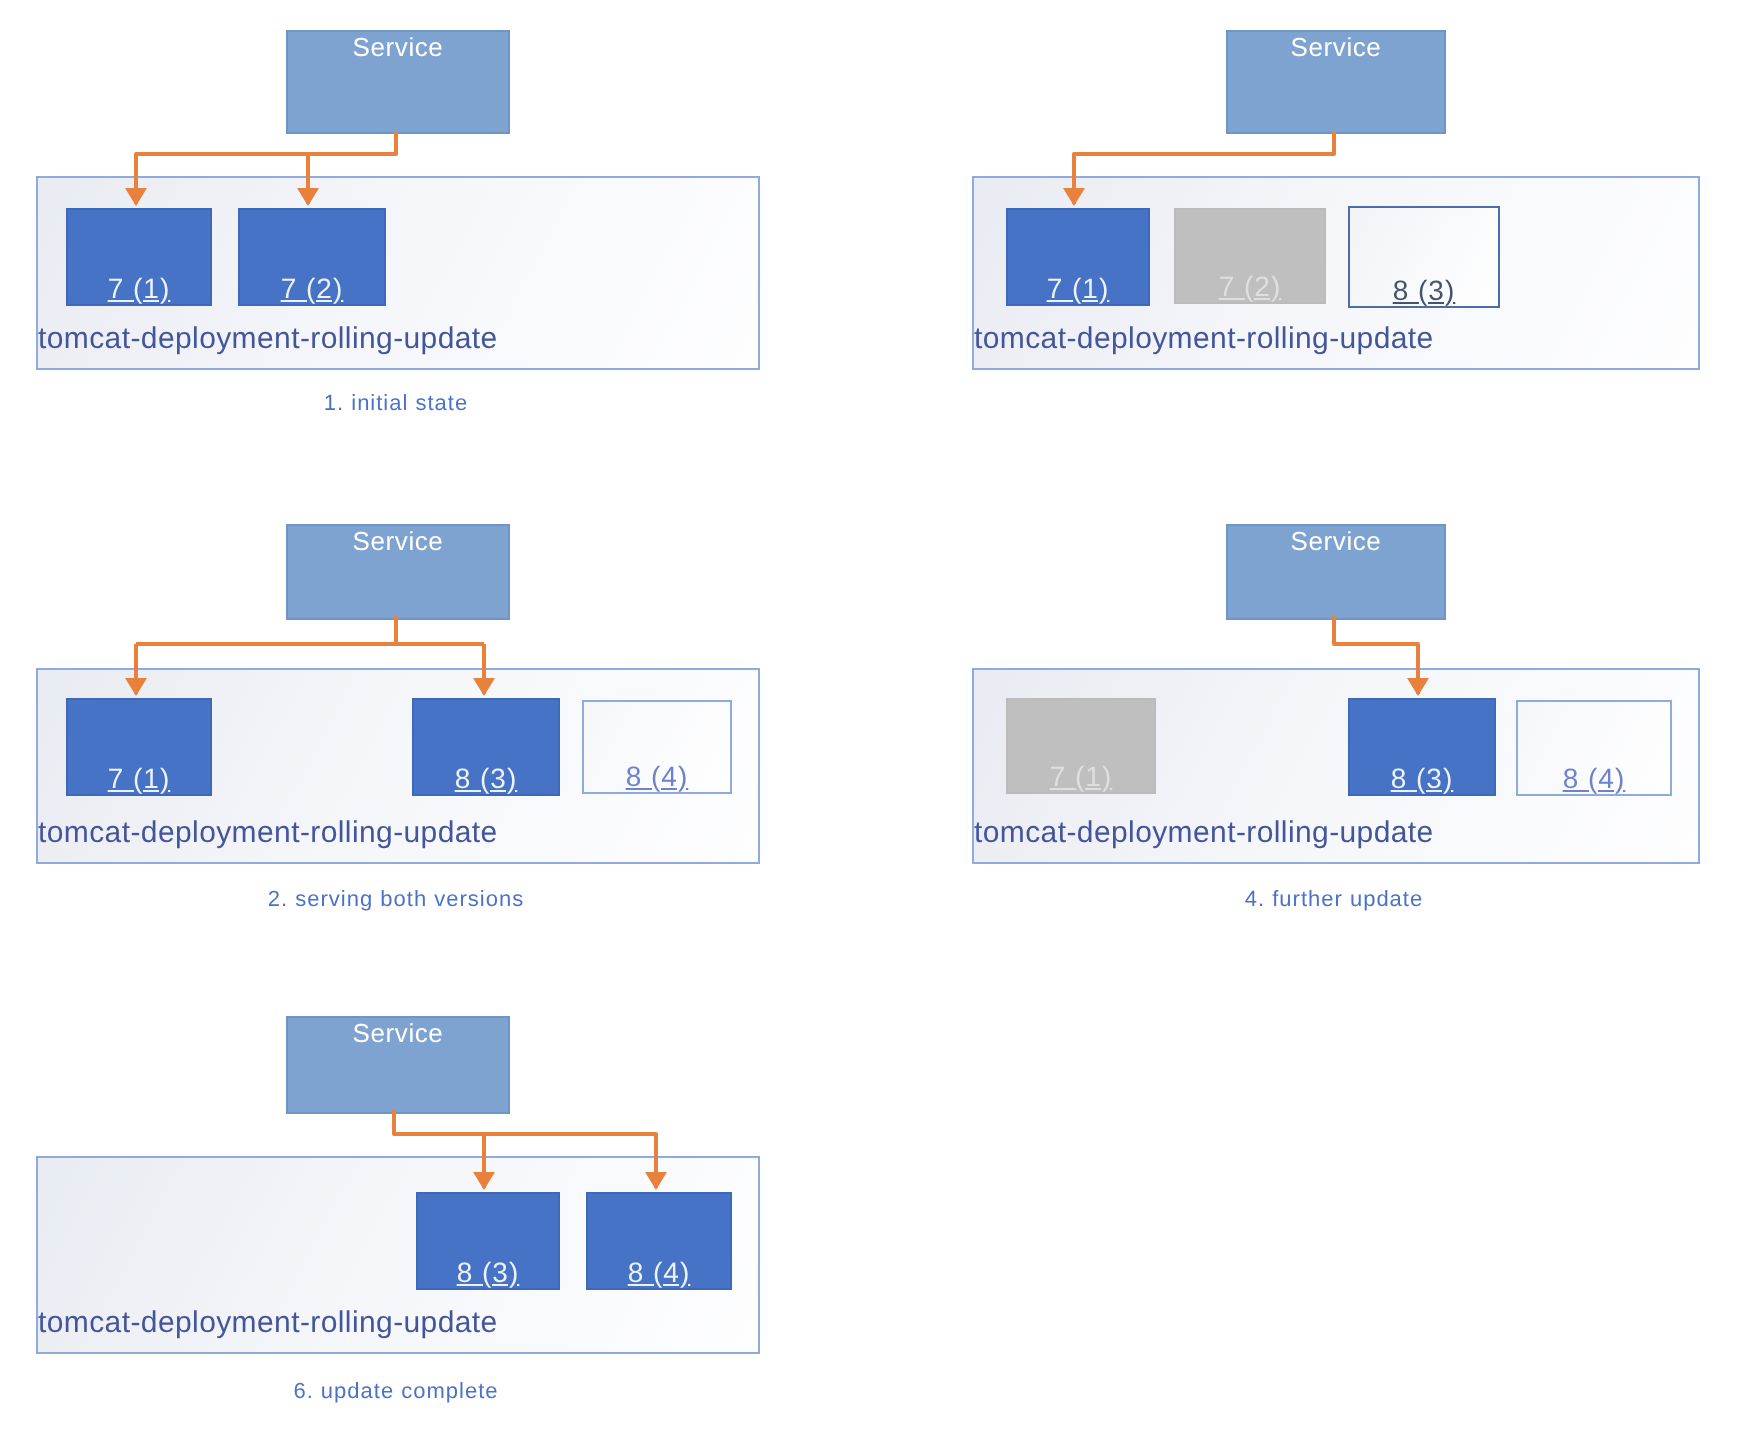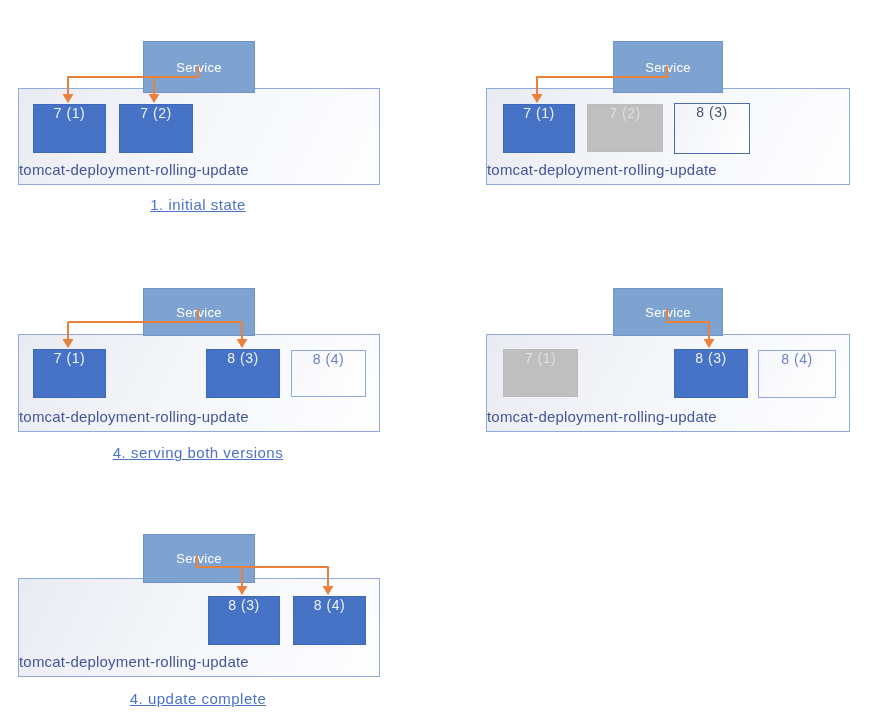--- a/index.html
+++ b/index.html
@@ -5,44 +5,43 @@
   html,body { margin:0; padding:0; background:#ffffff; }
   #canvas {
     position:relative; width:870px; height:718px; background:#ffffff;
     font-family:"Liberation Sans", sans-serif; overflow:hidden;
   }
   .panel { position:absolute; inset:0; }
   .service {
     position:absolute; z-index:2;
     background:var(--service_fill); border:1px solid var(--service_border);
     color:var(--service_text); font-size:13px;
-    display:flex; align-items:center; justify-content:center;
+    display:flex; align-items:flex-start; justify-content:center;
     letter-spacing:0.3px;
-    margin-top:26px;
   }
   .container-box {
     position:absolute; z-index:1;
     border:1px solid var(--container_border);
     background:linear-gradient(118deg, var(--container_fill_start) 0%, #f4f6fa 45%, var(--container_fill_end) 100%);
   }
   .deployment-label {
     position:absolute; left:0; right:0; bottom:6px; text-align:left;
     color:var(--label_text); font-size:15px; letter-spacing:0.2px;
   }
   .pod {
     position:absolute; z-index:2; font-size:14px; letter-spacing:0.5px;
-    display:flex; align-items:flex-start; justify-content:center;
+    display:flex; align-items:flex-end; justify-content:center;text-decoration:underline;
   }
   .pod.blue { background:var(--pod_blue); border:1px solid var(--pod_blue_border); color:var(--pod_text_white); }
   .pod.gray { background:var(--pod_gray); border:1px solid var(--pod_gray_border); color:var(--pod_gray_text); }
   .pod.outline-dark { background:linear-gradient(118deg,#f1f3f7,#ffffff); border:1px solid var(--pod_outline_dark_border); color:var(--pod_outline_dark_text); }
   .pod.outline-light { background:linear-gradient(118deg,#f6f7fa,#ffffff); border:1px solid var(--pod_outline_light_border); color:var(--pod_outline_light_text); }
   .caption {
     position:absolute; text-align:center; z-index:2;
-    color:var(--caption_text); font-size:15px; letter-spacing:0.5px;text-decoration:underline;
+    color:var(--caption_text); font-size:11px; letter-spacing:0.5px;
   }
   svg.arrows { position:absolute; left:0; top:0; z-index:3; pointer-events:none; }
   .connector { stroke:var(--arrow); stroke-width:2; fill:none; stroke-linejoin:round; }
   .ah { fill:var(--arrow); }
 </style>
 </head>
 <body>
 
 <div id="canvas">
 
@@ -89,55 +88,56 @@
         <span>7 (1)</span>
       </div>
       <div class="pod blue" style="left:187px;top:14px;width:72px;height:47px">
         <span>8 (3)</span>
       </div>
       <div class="pod outline-light" style="left:272px;top:15px;width:73px;height:45px">
         <span>8 (4)</span>
       </div>
       <div class="deployment-label">tomcat-deployment-rolling-update</div>
     </div>
-    <div class="caption" style="left:18px;top:444px;width:360px">4. serving both versions</div>
+    <div class="caption" style="left:18px;top:444px;width:360px">2. serving both versions</div>
   </div>
 
   <div class="panel">
     <div class="service" style="left:613px;top:262px;width:108px;height:46px">
       <span>Service</span>
     </div>
     <div class="container-box" style="left:486px;top:334px;width:362px;height:96px">
       <div class="pod gray" style="left:16px;top:14px;width:73px;height:46px">
         <span>7 (1)</span>
       </div>
       <div class="pod blue" style="left:187px;top:14px;width:72px;height:47px">
         <span>8 (3)</span>
       </div>
       <div class="pod outline-light" style="left:271px;top:15px;width:76px;height:46px">
         <span>8 (4)</span>
       </div>
       <div class="deployment-label">tomcat-deployment-rolling-update</div>
     </div>
+    <div class="caption" style="left:486px;top:444px;width:362px">4. further update</div>
   </div>
 
   <div class="panel">
     <div class="service" style="left:143px;top:508px;width:110px;height:47px">
       <span>Service</span>
     </div>
     <div class="container-box" style="left:18px;top:578px;width:360px;height:97px">
       <div class="pod blue" style="left:189px;top:17px;width:70px;height:47px">
         <span>8 (3)</span>
       </div>
       <div class="pod blue" style="left:274px;top:17px;width:71px;height:47px">
         <span>8 (4)</span>
       </div>
       <div class="deployment-label">tomcat-deployment-rolling-update</div>
     </div>
-    <div class="caption" style="left:18px;top:690px;width:360px">4. update complete</div>
+    <div class="caption" style="left:18px;top:690px;width:360px">6. update complete</div>
   </div>
 
   <svg class="arrows" width="870" height="718" viewBox="0 0 870 718" aria-hidden="true">
     <defs>
       <marker id="ah" markerUnits="userSpaceOnUse" markerWidth="14" markerHeight="14" refX="8" refY="6" orient="auto">
         <path class="ah" d="M0,0.5 L9,6 L0,11.5 Z"></path>
       </marker>
     </defs>
 
     <path class="connector" d="M198,66 L198,77 L68,77 L68,102" marker-end="url(#ah)"></path>

